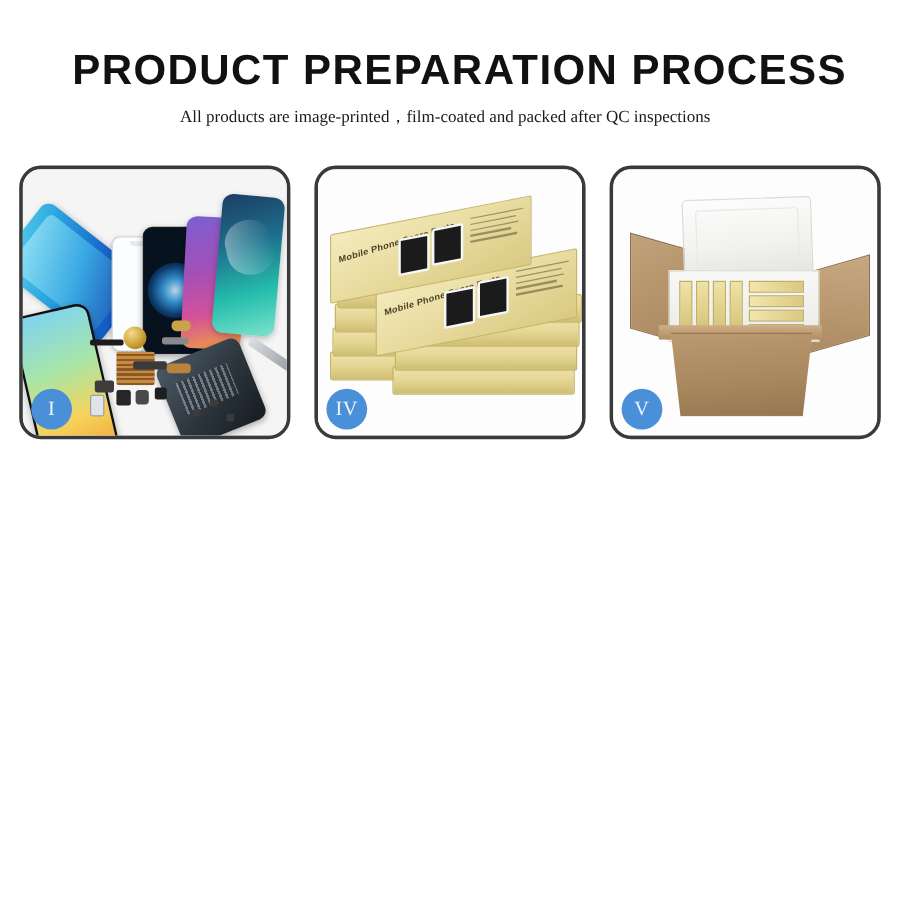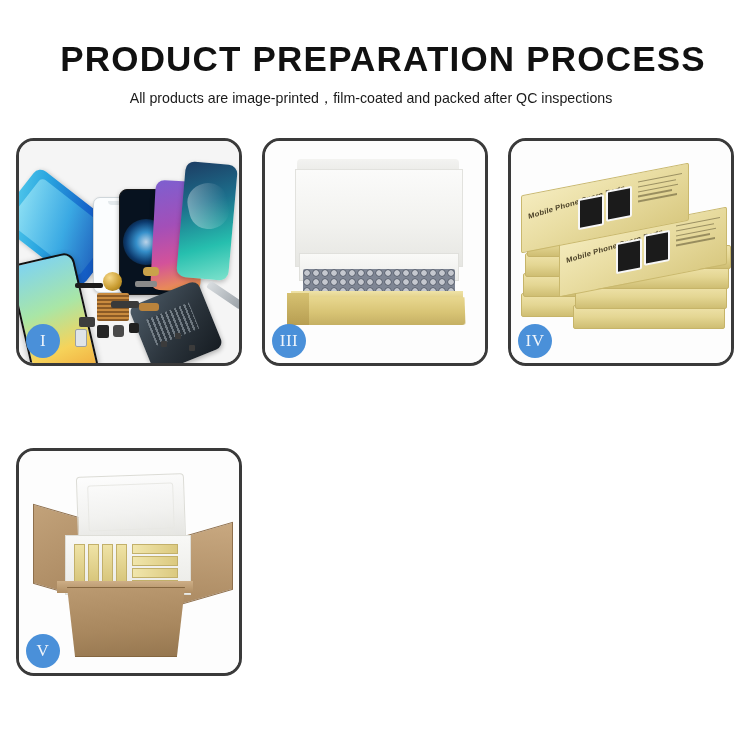--- a/index.html
+++ b/index.html
@@ -26,21 +26,21 @@
     font-size: 35px;
     font-weight: 700;
     letter-spacing: 1.2px;
     color: #111111;
     margin: 0;
     line-height: 42px;
     white-space: nowrap;
     padding-left: 16px;
   }
   .page-subtitle {
-    font-family: Liberation Sans, sans-serif;
+    font-family: Liberation Serif, serif;
     font-size: 14.2px;
     font-weight: 400;
     color: #1a1a1a;
     margin: 9px 8px 0 0;
     line-height: 18px;
     white-space: nowrap;
   }
 
   
   .grid {
@@ -424,33 +424,20 @@
       <div class="part pj"></div>
       <div class="tweezer"></div>
       <div class="scatter-dot" style="left:142px; top:200px;"></div>
       <div class="scatter-dot" style="left:156px; top:192px;"></div>
       <div class="scatter-dot" style="left:170px; top:204px;"></div>
     </div>
     <div class="badge">I</div>
   </div>
 
 
-  <div class="panel">
-    <div class="stage">
-      <div class="p3-bg"></div>
-      <div class="box3-lidback"></div>
-      <div class="foam-block"></div>
-      <div class="foam-sheet"></div>
-      <div class="bubble-fill"></div>
-      <div class="box3-rim"></div>
-      <div class="box3-front"></div>
-      <div class="box3-side"></div>
-    </div>
-    <div class="badge">III</div>
-  </div>
 
   <div class="panel">
     <div class="stage">
       <div class="p4-bg"></div>
       <div class="stackwrap">
         <div class="sbox sb1"></div>
         <div class="sbox sb2"></div>
         <div class="sbox sb3"></div>
         <div class="sbox sb4"></div>
         <div class="sbox sbR1"></div>

